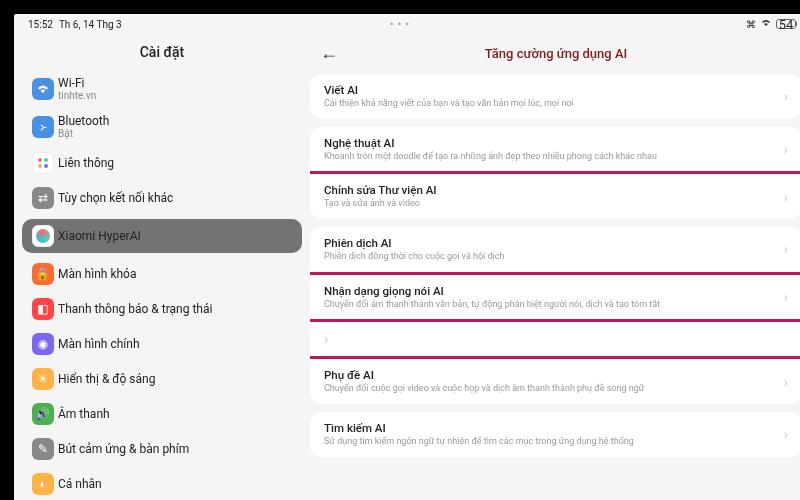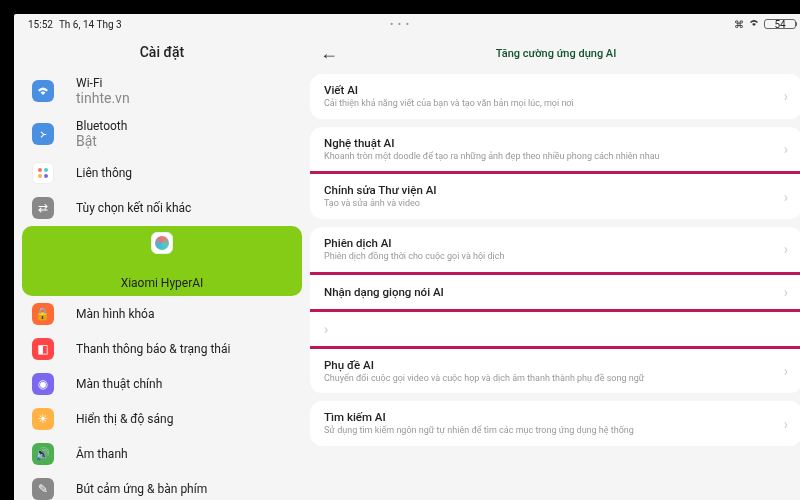--- a/index.html
+++ b/index.html
@@ -2,36 +2,36 @@
 <html><head>
 <meta charset="utf-8">
 <style>
 * { margin: 0; padding: 0; box-sizing: border-box; font-family: -apple-system, "Segoe UI", Roboto, sans-serif; }
 body { background: #000; width: 800px; height: 500px; overflow: hidden; }
 .device { background: #f5f5f5; width: 796px; height: 496px; margin: 14px; border-radius: 2px; overflow: hidden; display: flex; flex-direction: column; }
 .status-bar { height: 20px; display: flex; align-items: center; justify-content: space-between; padding: 0 14px; font-size: 10px; color: #222; }
 .status-left { display: flex; gap: 6px; align-items: center; }
 .status-center { position: absolute; left: 50%; transform: translateX(-50%); color: #999; letter-spacing: 1px; font-size: 10px; }
 .status-right { display: flex; gap: 4px; align-items: center; }
-.battery { border: 1px solid #666; border-radius: 3px; width: 32px; height: 10px; position: relative; display: inline-flex; align-items: center; justify-content: center; font-size: 10px; }
+.battery { border: 1px solid #666; border-radius: 3px; width: 20px; height: 10px; position: relative; display: inline-flex; align-items: center; justify-content: center; font-size: 13px; }
 .battery::after { content: ""; position: absolute; right: -2px; width: 1px; height: 4px; background: #666; border-radius: 1px; }
 .main { flex: 1; display: flex; overflow: hidden; padding: 4px 8px 8px 8px; gap: 8px; }
 .sidebar { width: 280px; display: flex; flex-direction: column; overflow-y: auto; }
 .sidebar-title { text-align: center; font-size: 14px; font-weight: 500; padding: 6px 0 10px; color: #222; }
-.sb-item { display: flex; align-items: center; gap: 22px; padding: 6px 10px; border-radius: 10px; cursor: pointer; margin-bottom: 1px; }
-.sb-item.selected { background: #84cc16; flex-direction: column; }
+.sb-item { display: flex; align-items: center; gap: 4px; padding: 6px 10px; border-radius: 10px; cursor: pointer; margin-bottom: 1px; }
+.sb-item.selected { background: #737373; }
 .sb-icon { width: 22px; height: 22px; border-radius: 6px; display: flex; align-items: center; justify-content: center; font-size: 12px; flex-shrink: 0; }
 .sb-text { display: flex; flex-direction: column; }
 .sb-label { font-size: 12px; color: #222; }
-.sb-sub { font-size: 14px; color: #888; }
+.sb-sub { font-size: 10px; color: #888; }
 .sb-sep { height: 8px; }
 .content { flex: 1; display: flex; flex-direction: column; overflow-y: auto; }
 .content-header { display: flex; align-items: center; padding: 4px 10px 10px; position: relative; }
 .back-btn { font-size: 18px; color: #333; cursor: pointer; }
-.content-title { position: absolute; left: 50%; transform: translateX(-50%); font-size: 11px; color: #14532d; font-weight: 500; }
+.content-title { position: absolute; left: 50%; transform: translateX(-50%); font-size: 13px; color: #7f1d1d; font-weight: 500; }
 .card { background: #fff; border-radius: 12px; margin-bottom: 8px; overflow: hidden; }
 .row { display: flex; align-items: center; padding: 9px 14px; cursor: pointer; position: relative; }
 .row + .row { border-top: 3px solid #be185d; }
 .row-text { flex: 1; display: flex; flex-direction: column; gap: 1px; }
 .row-title { font-size: 11.5px; color: #222; font-weight: 500; }
 .row-desc { font-size: 9px; color: #999; line-height: 1.3; }
 .chevron { color: #ccc; font-size: 14px; }
 
 .ic-wifi { background: #4a90e2; color: #fff; }
 .ic-bt { background: #4a90e2; color: #fff; }
@@ -141,21 +141,21 @@
       <div class="sb-item">
         <div class="sb-icon ic-notif">◧</div>
         <div class="sb-text">
             <span class="sb-label">Thanh thông báo &amp; trạng thái</span>
           </div>
       </div>
 
       <div class="sb-item">
         <div class="sb-icon ic-home">◉</div>
         <div class="sb-text">
-            <span class="sb-label">Màn thuật chính</span>
+            <span class="sb-label">Màn hình chính</span>
           </div>
       </div>
 
       <div class="sb-item">
         <div class="sb-icon ic-disp">☀</div>
         <div class="sb-text">
             <span class="sb-label">Hiển thị &amp; độ sáng</span>
           </div>
       </div>
 
@@ -193,21 +193,21 @@
                 <span class="row-title">Viết AI</span>
                 <span class="row-desc">Cải thiện khả năng viết của bạn và tạo văn bản mọi lúc, mọi nơi</span>
               </div>
               <span class="chevron">›</span>
             </div>
           </div>
           <div class="card">
             <div class="row">
               <div class="row-text">
                 <span class="row-title">Nghệ thuật AI</span>
-                <span class="row-desc">Khoanh tròn một doodle để tạo ra những ảnh đẹp theo nhiều phong cách nhiên nhau</span>
+                <span class="row-desc">Khoanh tròn một doodle để tạo ra những ảnh đẹp theo nhiều phong cách khác nhau</span>
               </div>
               <span class="chevron">›</span>
             </div>
             <div class="row">
               <div class="row-text">
                 <span class="row-title">Chỉnh sửa Thư viện AI</span>
                 <span class="row-desc">Tạo và sửa ảnh và video</span>
               </div>
               <span class="chevron">›</span>
             </div>
@@ -216,20 +216,21 @@
             <div class="row">
               <div class="row-text">
                 <span class="row-title">Phiên dịch AI</span>
                 <span class="row-desc">Phiên dịch đồng thời cho cuộc gọi và hội dịch</span>
               </div>
               <span class="chevron">›</span>
             </div>
             <div class="row">
               <div class="row-text">
                 <span class="row-title">Nhận dạng giọng nói AI</span>
+                <span class="row-desc">Chuyển đổi âm thanh thành văn bản, tự động phân biệt người nói, dịch và tạo tóm tắt</span>
               </div>
               <span class="chevron">›</span>
             </div>
             <div class="row">
               <span class="chevron">›</span>
             </div>
             <div class="row">
               <div class="row-text">
                 <span class="row-title">Phụ đề AI</span>
                 <span class="row-desc">Chuyển đổi cuộc gọi video và cuộc họp và dịch âm thanh thành phụ đề song ngữ</span>

